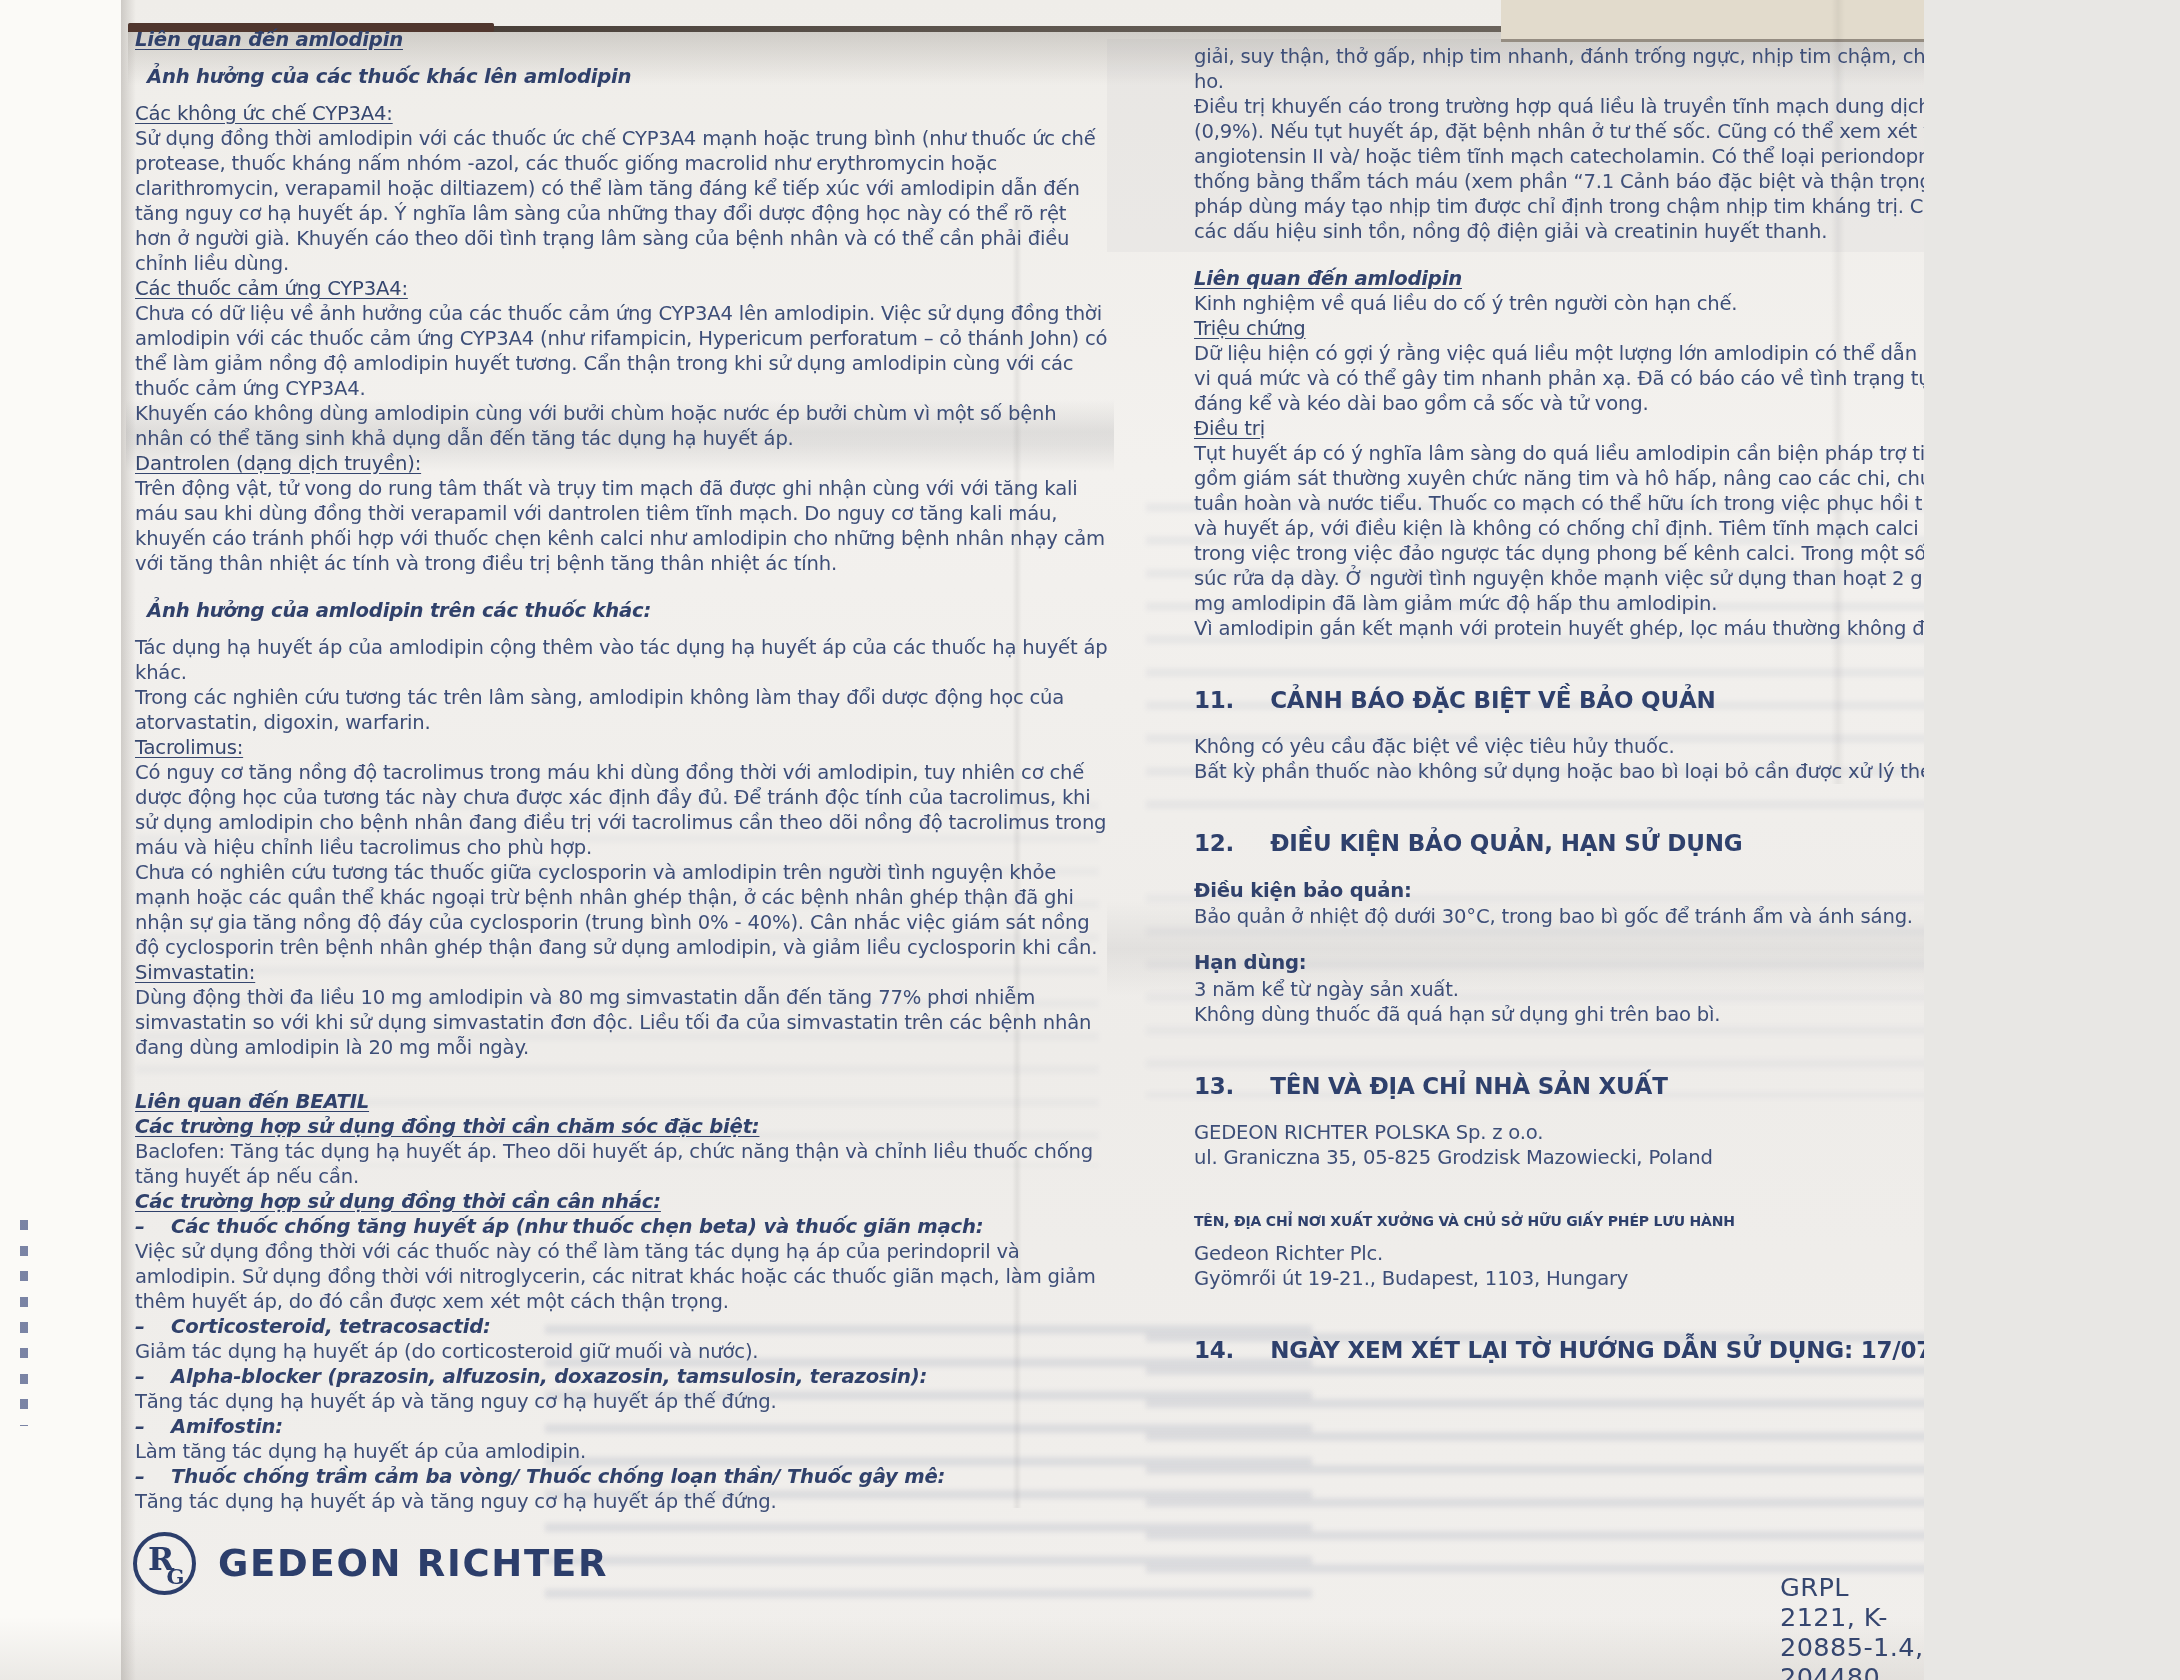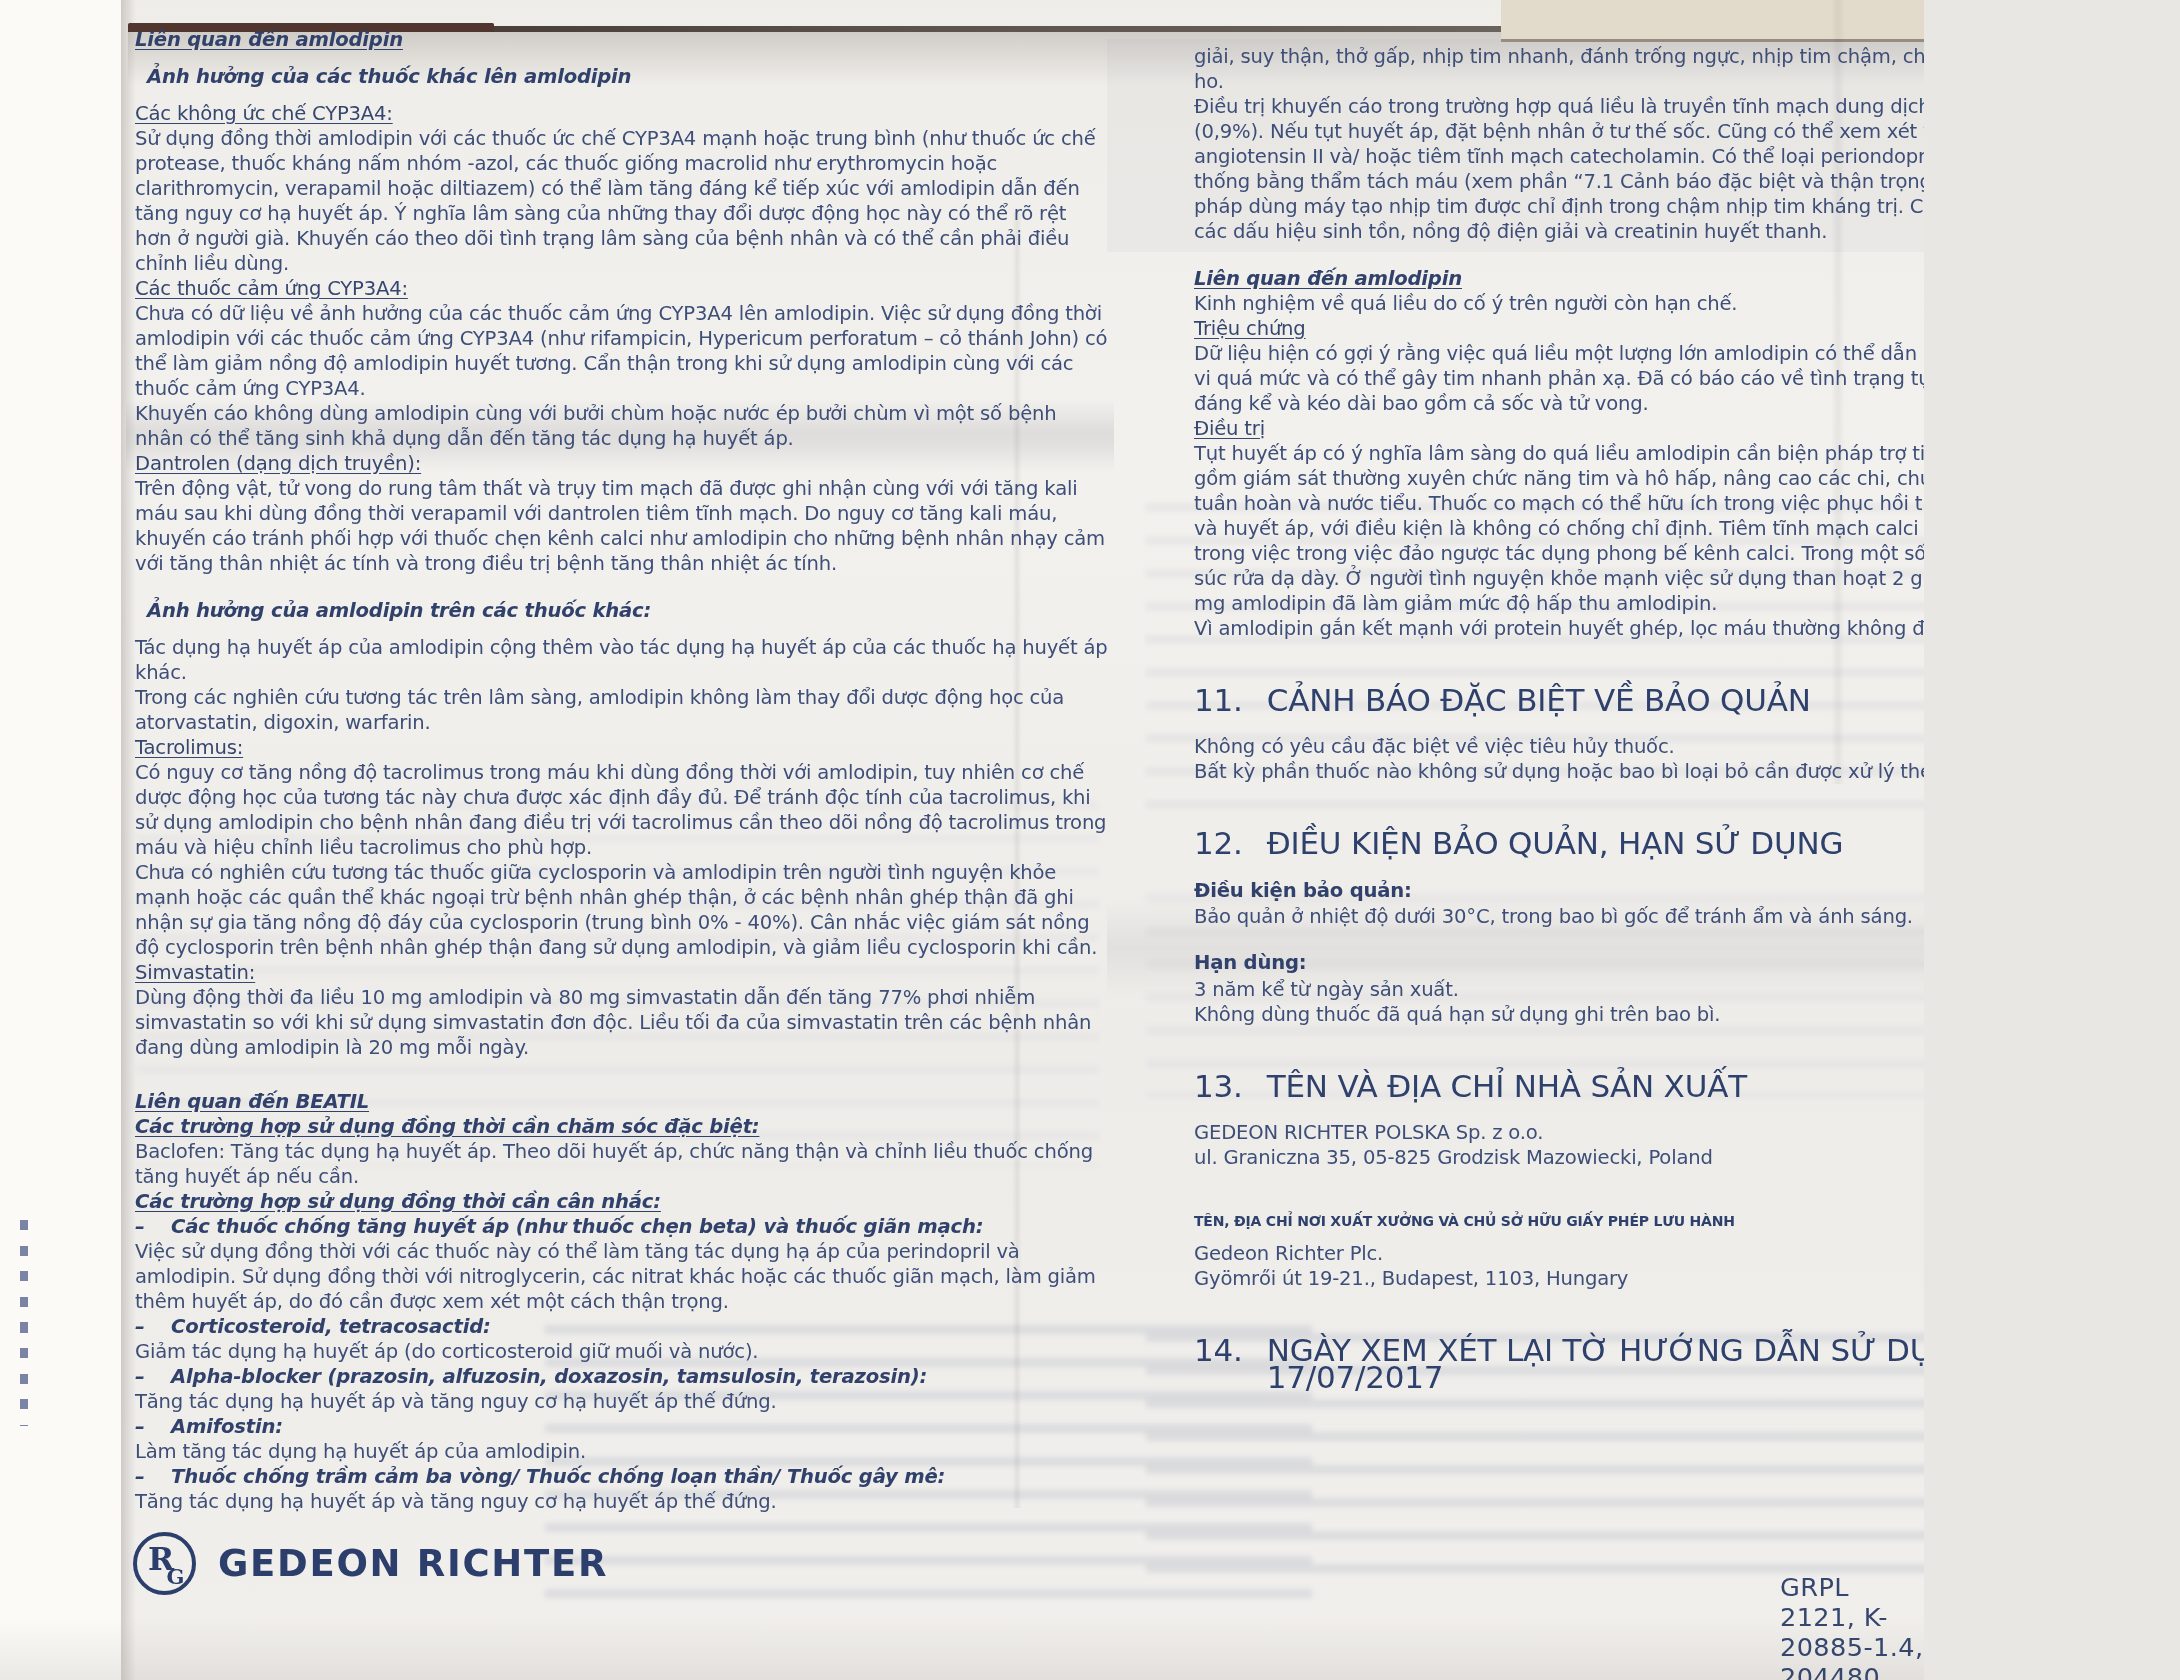--- a/index.html
+++ b/index.html
@@ -54,21 +54,21 @@
   .col-right{left:1194px;top:44px;width:939px;}
   .p{margin:0;color:#3d4e78;}
   .hu{margin:0;text-decoration:underline;text-underline-offset:3.4px;color:#36476f;}
   .h1u{margin:0;font-weight:bold;font-style:italic;text-decoration:underline;text-underline-offset:3.4px;color:#30416b;}
   .hbi{margin:12px;font-weight:bold;font-style:italic;color:#30416b;}
   .mt1{margin-top:22px;}
   .mt2{margin-top:29px;}
   .hbu{margin:0;font-weight:bold;font-style:italic;text-decoration:underline;text-underline-offset:3.4px;color:#30416b;}
   .li{margin:0;font-weight:bold;font-style:italic;color:#30416b;
     padding-left:39px;text-indent:-39px;white-space:pre-wrap;}
-  .numh{display:flex;gap:24px;margin:46px 0 20.4px;font-weight:normal;font-size:31px;line-height:27px;color:#2e406c;}
+  .numh{display:flex;gap:36px;margin:46px 0 20.4px;font-weight:bold;font-size:23px;line-height:27px;color:#2e406c;}
   .hb{margin:20.4px 0 1.7px;font-weight:bold;color:#30416b;}
   .hb2{margin:39px 0 6.8px;font-weight:bold;font-size:14px;color:#2e406c;}
 
   
   .logo{position:absolute;left:133px;top:1532px;display:flex;align-items:center;gap:22px;}
   .logo-mark{position:relative;width:63px;height:63px;border:4.3px solid #2c3e6b;border-radius:50%;box-sizing:border-box;}
   .logo-mark .r{position:absolute;left:11px;top:4.3px;font-size:31.5px;font-weight:bold;color:#2c3e6b;font-family:"DejaVu Serif",serif;}
   .logo-mark .g{position:absolute;right:7.7px;bottom:1.7px;font-size:21px;font-weight:bold;color:#2c3e6b;font-family:"DejaVu Serif",serif;}
   .logo-name{font-size:37px;font-weight:600;letter-spacing:1.7px;color:#2c3e6b;}
 

